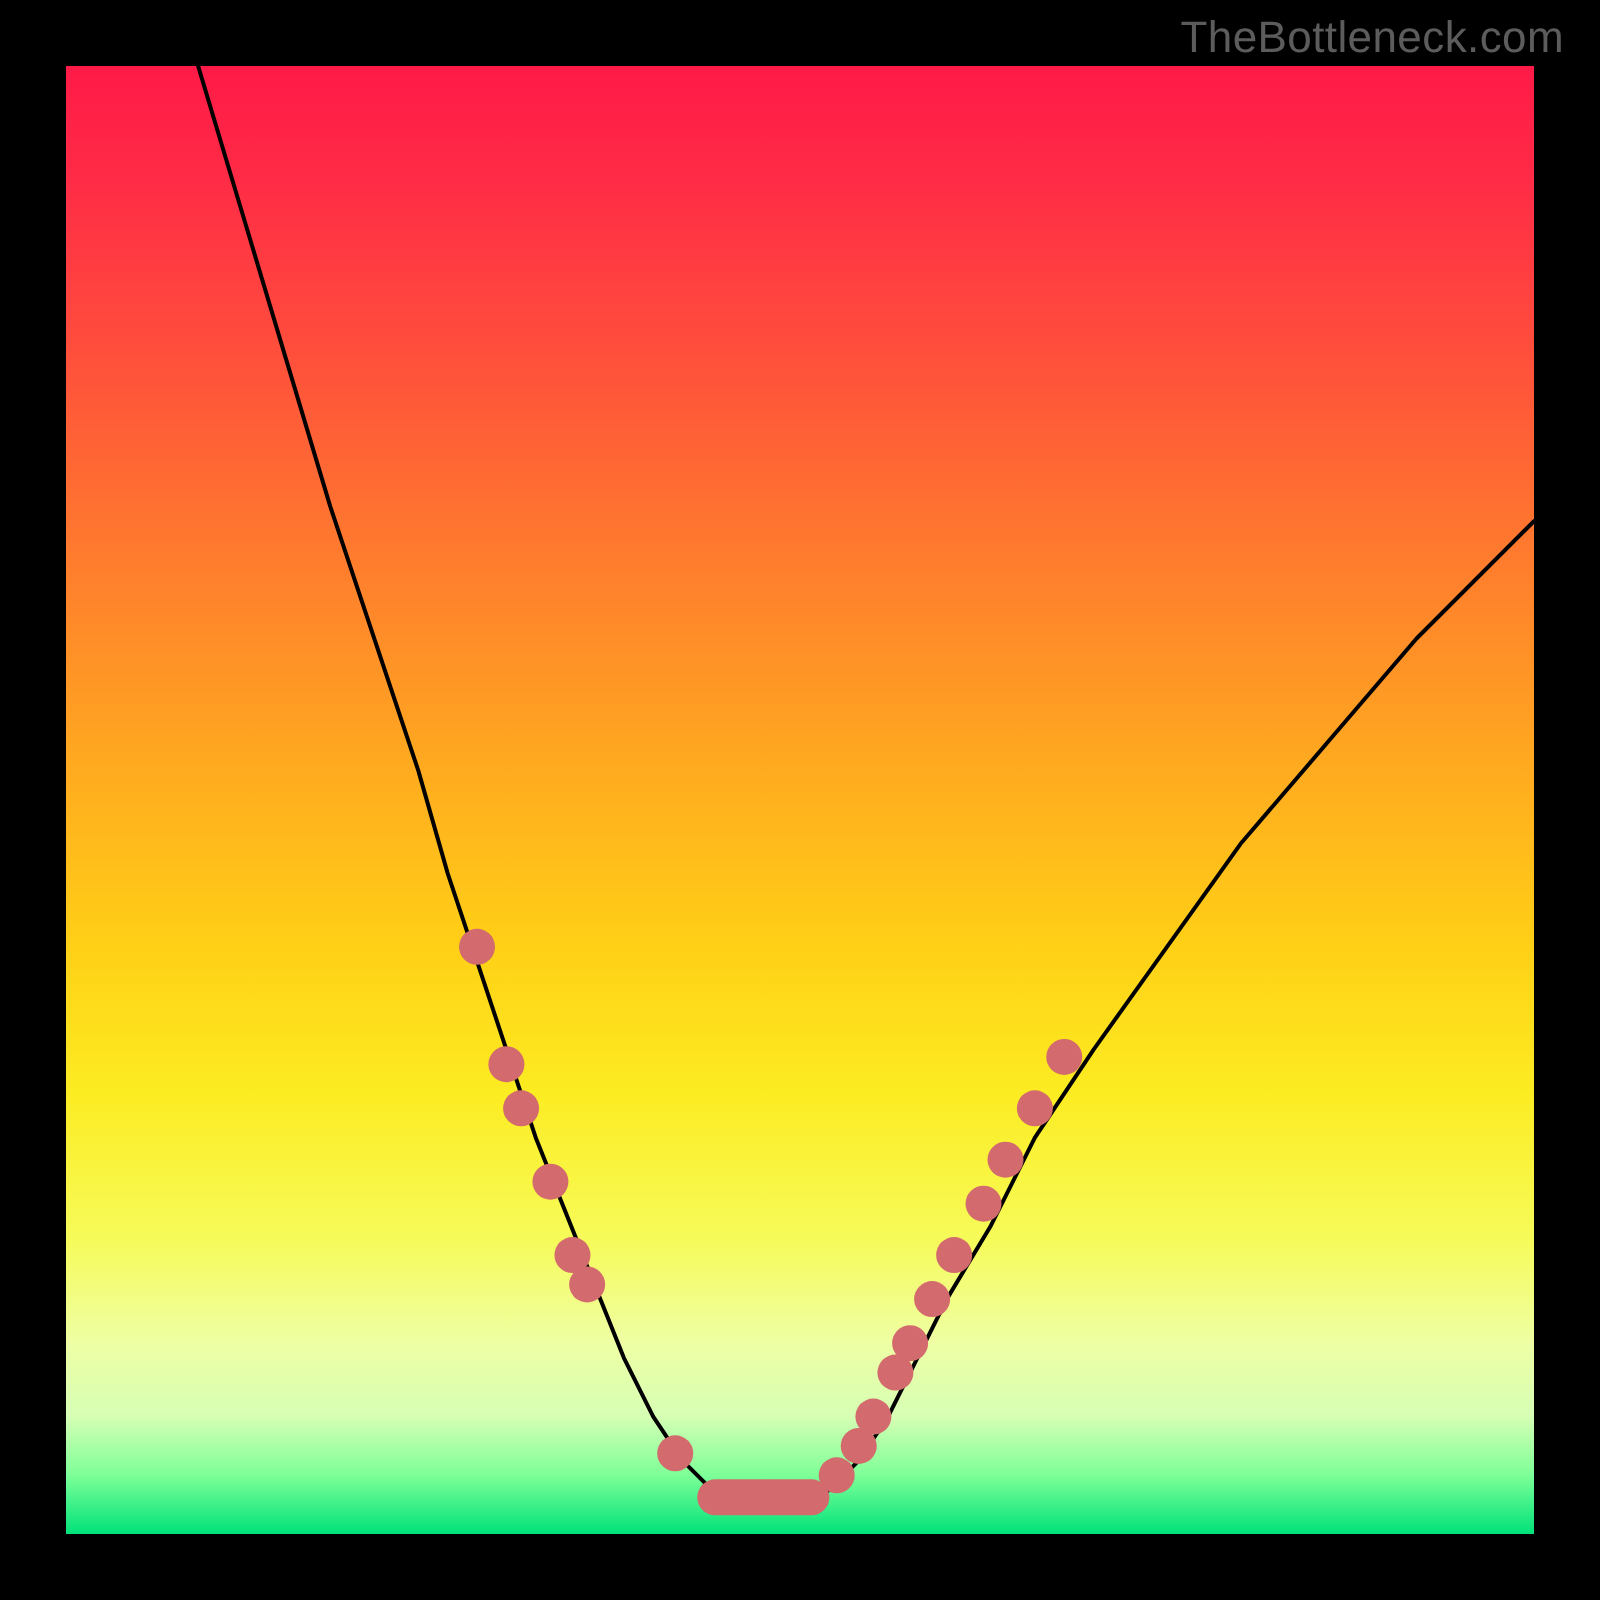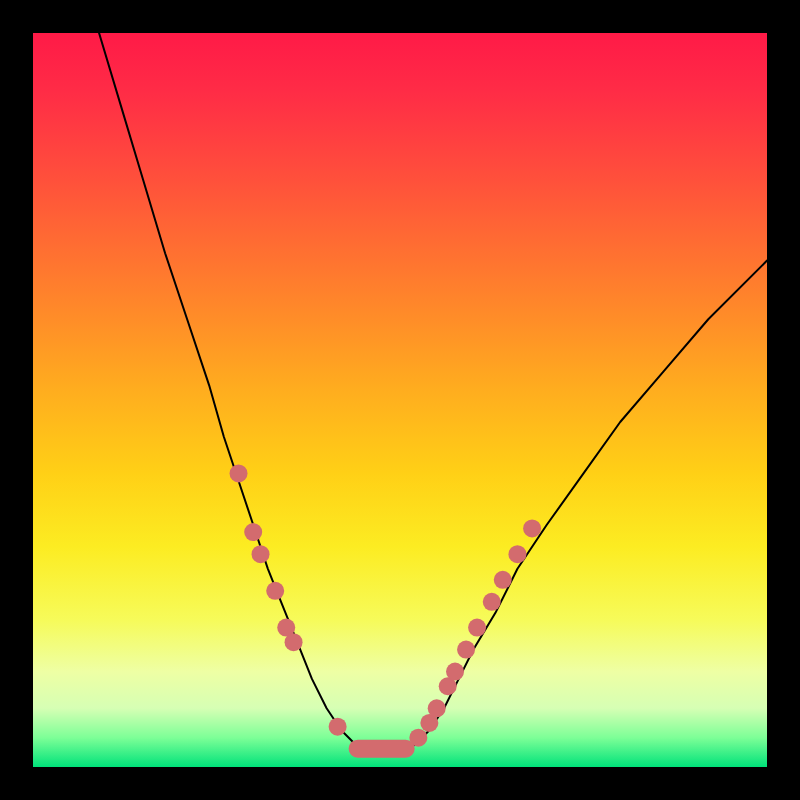--- a/index.html
+++ b/index.html
@@ -71,20 +71,21 @@
     fill: #d36b6e;
   }
   .pill {
     fill: #d36b6e;
   }
 </style>
 </head>
 <body>
 
 <div class="stage">
+  <div class="watermark">TheBottleneck.com</div>
   <div class="plot">
     <svg class="curve" viewBox="0 0 734 734">
       <g id="lines-group">
           <path class="line" d="M66.06 0.00 L88.08 73.40 L110.10 146.80 L132.12 220.20 L154.14 286.26 L176.16 352.32 L190.84 403.70 L205.52 447.74 L220.20 491.78 L234.88 535.82 L249.56 572.52 L264.24 609.22 L278.92 645.92 L293.60 675.28 L308.28 697.30 L322.96 711.98 L337.64 719.32 L352.32 719.32 L367.00 719.32 L381.68 711.98 L396.36 697.30 L411.04 675.28 L425.72 645.92 L440.40 616.56 L462.42 579.86 L484.44 535.82 L513.80 491.78 L550.50 440.40 L587.20 389.02 L631.24 337.64 L675.28 286.26 L734.00 227.54"></path>
         </g>
       <g id="pill-group">
           <rect x="315.62" y="706.65" width="66.06" height="18.00" rx="9.00" ry="9.00" class="pill"></rect>
         </g>
       <g id="markers-group">
           <circle cx="205.52" cy="440.40" r="9" class="marker"></circle>

